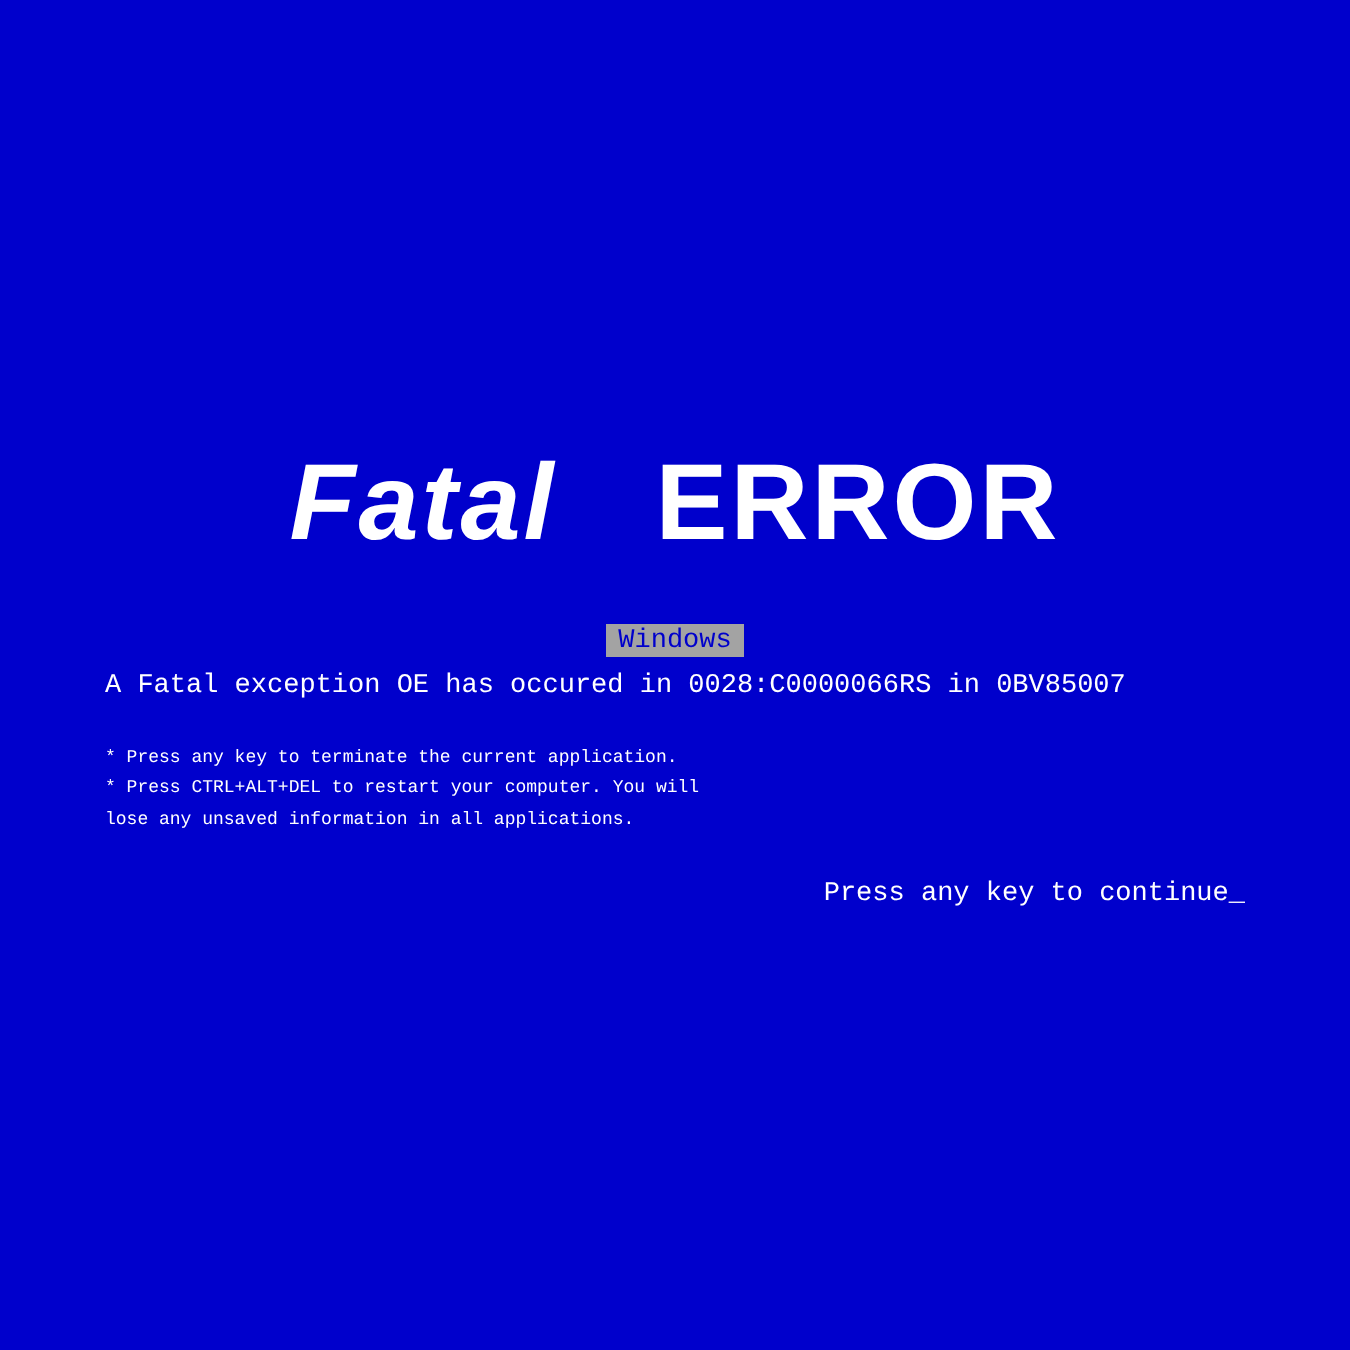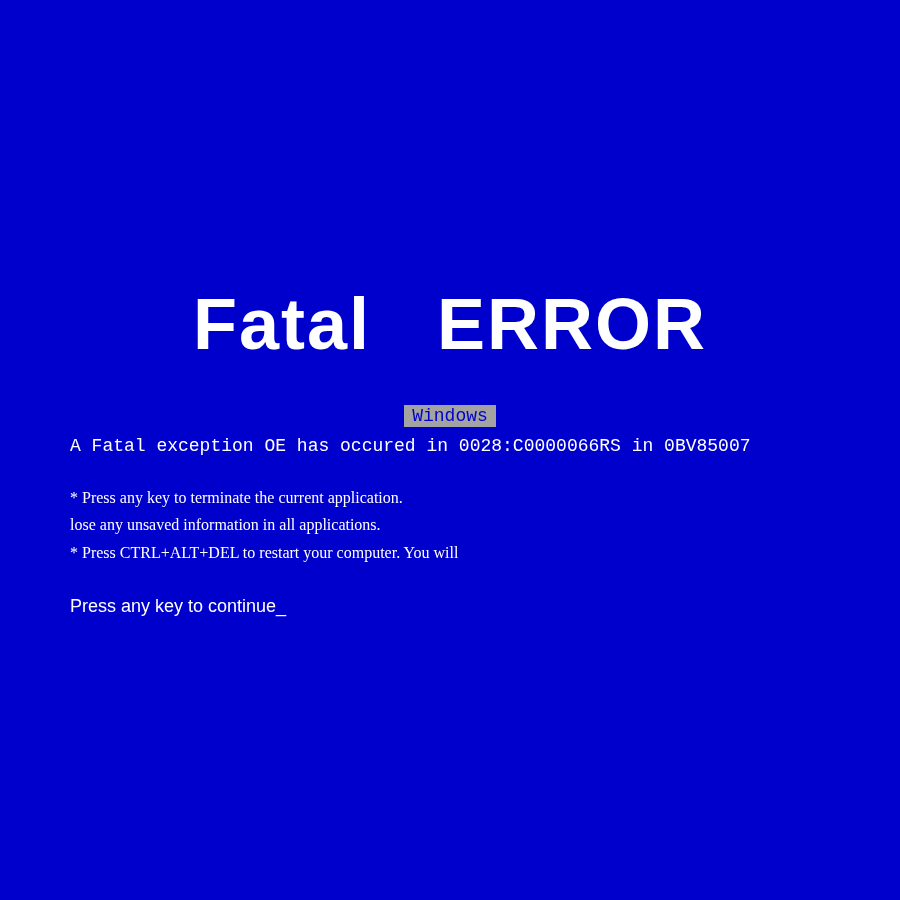--- a/index.html
+++ b/index.html
@@ -34,20 +34,21 @@
       color: #FFFFFF;
       font-family: Arial Black, Arial, sans-serif;
       font-weight: 900;
       font-size: 72px;
       margin-bottom: 40px;
       letter-spacing: 2px;
       text-align: center;
     }
 
     .fatal-title .fatal-word {
+      font-style: italic;
     }
 
     .content-block {
       width: 100%;
       max-width: 760px;
       text-align: left;
     }
 
     .windows-label-wrapper {
       text-align: center;
@@ -67,31 +68,31 @@
     .error-description {
       color: #FFFFFF;
       font-family: 'Courier New', Courier, monospace;
       font-size: 18px;
       line-height: 1.5;
       margin-bottom: 24px;
     }
 
     .instructions {
       color: #FFFFFF;
-      font-family: Liberation Serif, serif;
-      font-size: 16px;
+      font-family: Liberation Mono, monospace;
+      font-size: 12px;
       line-height: 1.7;
       margin-bottom: 30px;
     }
 
     .continue-prompt {
       color: #FFFFFF;
-      font-family: Liberation Sans, sans-serif;
+      font-family: Liberation Mono, monospace;
       font-size: 18px;
-      text-align: left;
+      text-align: right;
       margin-top: 10px;
     }
   </style>
 </head>
 <body>
 
 <div class="bsod-container">
   <h1 class="fatal-title">
     <span class="fatal-word">Fatal</span>
     &nbsp;
@@ -102,19 +103,19 @@
     <div class="windows-label-wrapper">
       <span class="windows-label-inner">Windows</span>
     </div>
 
     <div class="error-description">
       <span>A Fatal exception OE has occured in 0028:C0000066RS in 0BV85007</span><br>
     </div>
 
     <div class="instructions">
       <div>* Press any key to terminate the current application.</div>
+      <div>* Press CTRL+ALT+DEL to restart your computer. You will</div>
       <div>  lose any unsaved information in all applications.</div>
-      <div>* Press CTRL+ALT+DEL to restart your computer. You will</div>
     </div>
 
     <div class="continue-prompt">Press any key to continue_</div>
   </div>
 </div>
 
 </body></html>

